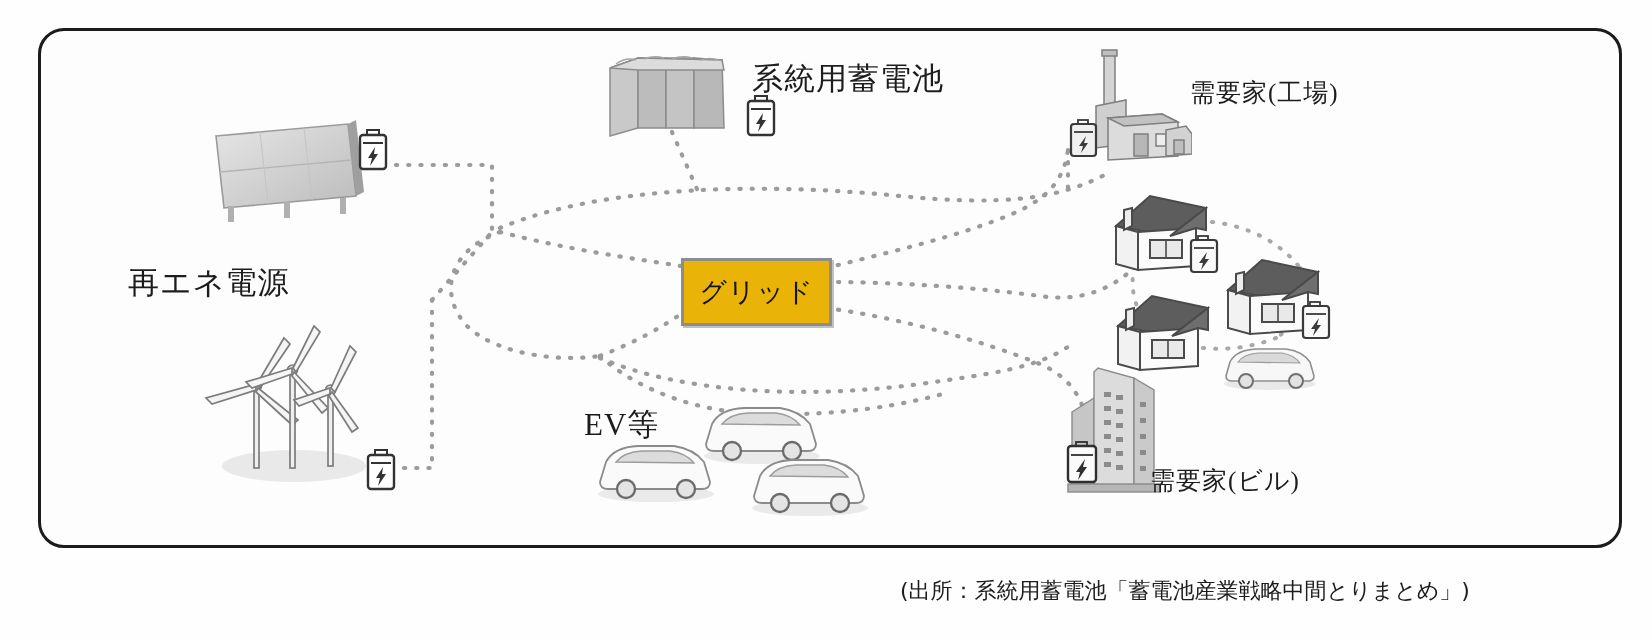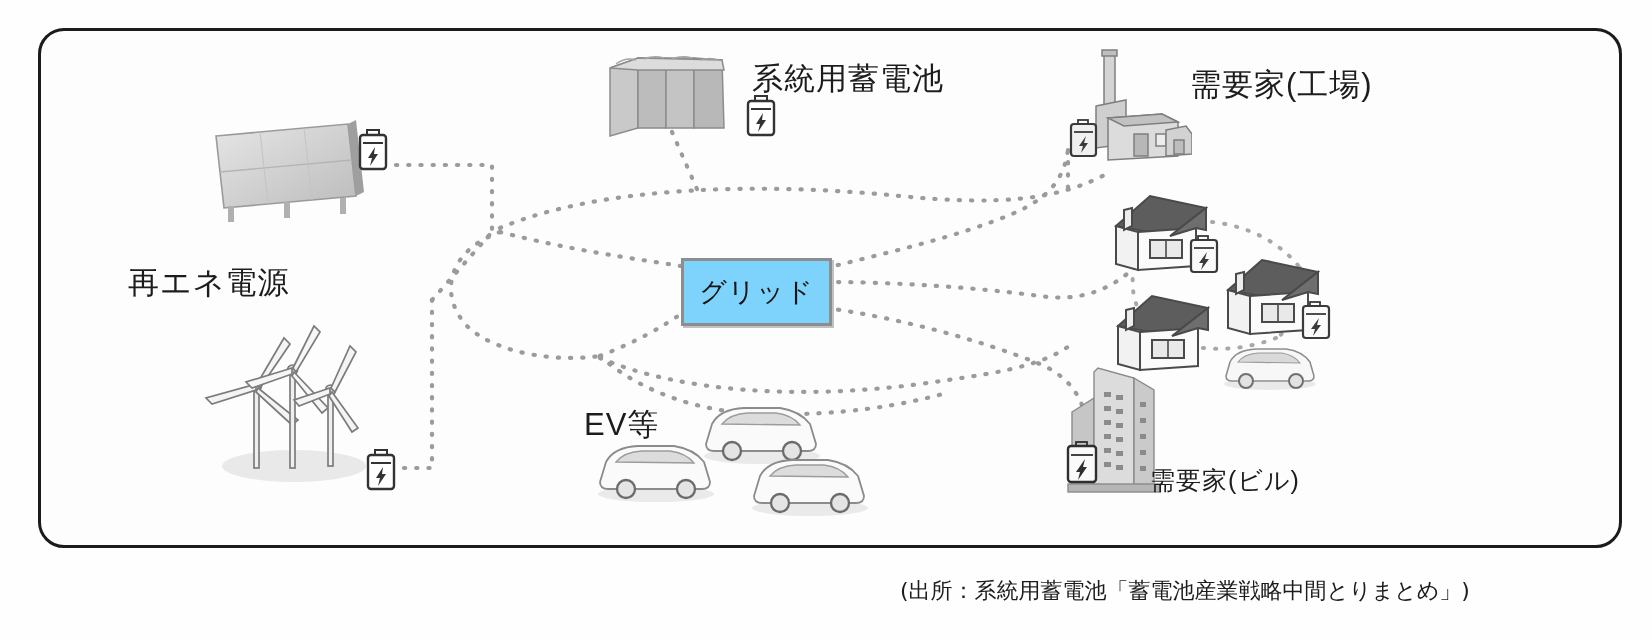--- a/index.html
+++ b/index.html
@@ -5,48 +5,48 @@
   html,body{margin:0;padding:0;background:#ffffff;}
   body{width:1652px;height:640px;overflow:hidden;
        font-family:"Liberation Sans","DejaVu Sans",sans-serif;color:#1a1a1a;}
   #stage{position:relative;width:1652px;height:640px;background:#fefefe;}
 
   
   #frame{position:absolute;left:38px;top:28px;width:1578px;height:514px;
          border:3px solid #1b1b1b;border-radius:26px;background:#fdfdfd;}
 
   .lbl{position:absolute;white-space:nowrap;color:#1c1c1c;
-       font-family:Liberation Sans, sans-serif;}
+       font-family:Liberation Serif, serif;}
 
   .net{position:absolute;left:0;top:0;width:1652px;height:640px;pointer-events:none;}
 
   
   #gridbox{position:absolute;left:681px;top:258px;width:145px;height:62px;
-           background:#7dd3fc;border:3px solid #8d8d8d;
+           background:#eab308;border:3px solid #8d8d8d;
            box-shadow:2px 2px 0 rgba(120,120,120,.45);
            display:flex;align-items:center;justify-content:center;}
   #gridbox span{font-size:27px;letter-spacing:1px;color:#141414;
            font-family:"DejaVu Sans","Liberation Sans",sans-serif;}
 
   
   .icon{position:absolute;}
 
   
   .batt{position:absolute;}
 
   
   #solar{left:198px;top:112px;width:168px;height:120px;}
 
   
   #caption{position:absolute;left:900px;top:576px;font-size:22px;color:#1c1c1c;
            font-family:"DejaVu Sans","Liberation Sans",sans-serif;white-space:nowrap;}
 
   .lbl-solar{left:128px;top:262px;font-size:31px;letter-spacing:1px;}
   .lbl-batt {left:752px;top:58px;font-size:31px;letter-spacing:1px;}
-  .lbl-fact {left:1190px;top:64px;font-size:31px;letter-spacing:1px;}
+  .lbl-fact {left:1190px;top:76px;font-size:25px;letter-spacing:1px;}
   .lbl-home {left:1222px;top:186px;font-size:31px;letter-spacing:1px;}
   .lbl-bld  {left:1150px;top:464px;font-size:25px;letter-spacing:1px;}
   .lbl-ev   {left:584px;top:404px;font-size:31px;letter-spacing:1px;}
 </style>
 </head>
 <body>
 
 <div id="stage">
 
   <div id="frame"></div>

